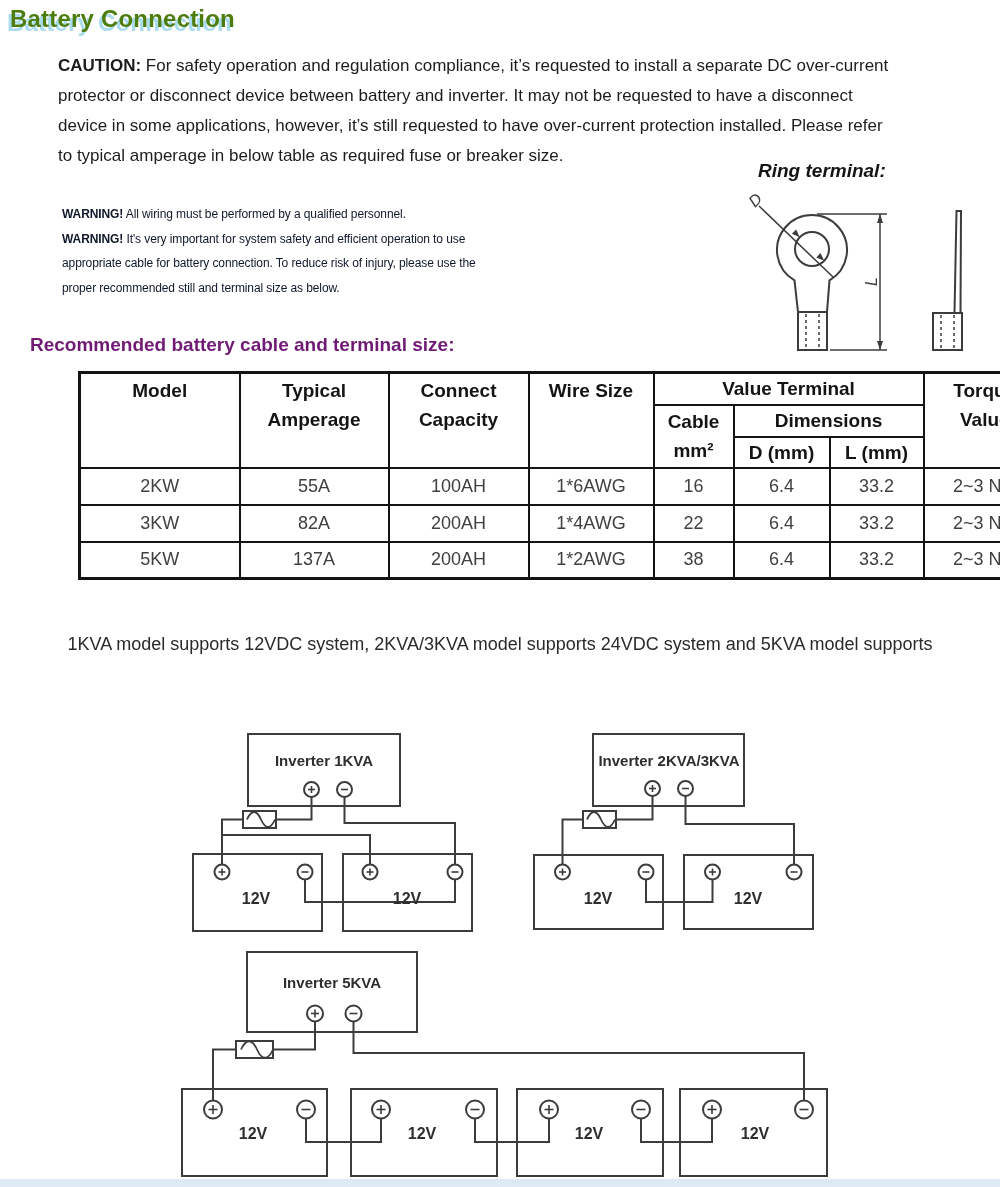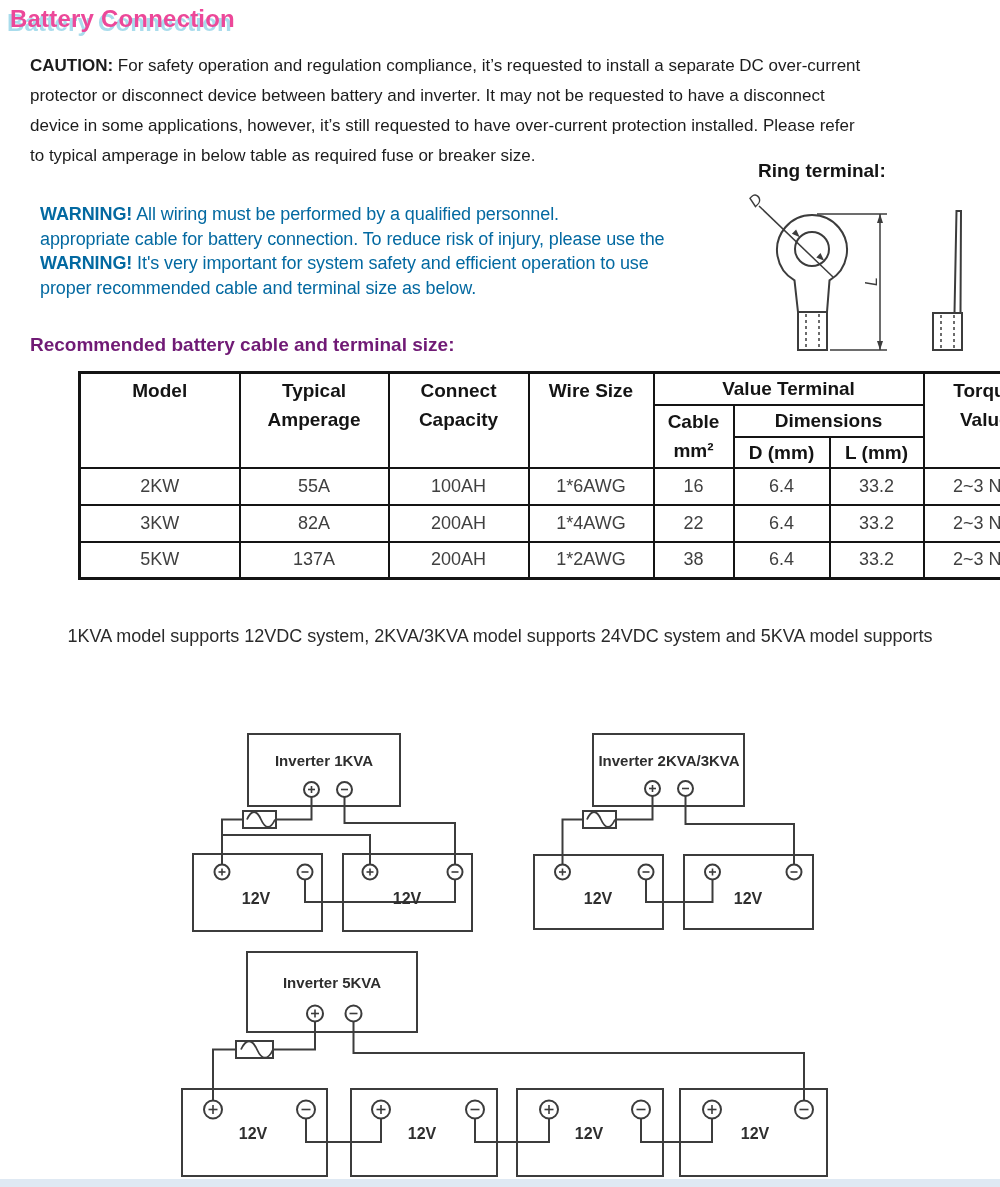--- a/index.html
+++ b/index.html
@@ -12,42 +12,42 @@
     font-family: "Liberation Sans", sans-serif;
     color: #1f1f1f;
     overflow: hidden;
   }
   .abs { position: absolute; }
   .doc-title {
     left: 10px; top: 5px;
     font-size: 24px;
     font-weight: 700;
     letter-spacing: 0.2px;
-    color: #ec4899;
+    color: #4d7c0f;
     text-shadow: -3px 4px 0 #a9dcec;
   }
   .caution {
     left: 30px; top: 51px;
     width: 936px;
     font-size: 17px;
     line-height: 30px;
     color: #1c1c1c;
   }
-  .caution .line, .warn .line { white-space: nowrap; }
+  .caution .line, .warn .line { white-space: nowrap; margin-left: 28px; }
   .bold { font-weight: 700; }
   .ring-label {
     left: 758px; top: 160px;
-    font-size: 19px; font-weight: 700; color: #151515;
+    font-size: 19px; font-weight: 700; color: #151515; font-style: italic;
   }
   .warn {
-    left: 40px; top: 202px;
+    left: 34px; top: 202px;
     width: 710px;
-    font-size: 18px;
+    font-size: 12px;
     line-height: 24.6px;
-    color: #0369a1;
+    color: #0f172a;
     letter-spacing: -0.1px;
   }
   .section-heading {
     left: 30px; top: 334px;
     font-size: 19px; font-weight: 700; color: #701a75;
   }
   .spec-table-wrap { left: 34px; top: 371px; margin-left: 44px; }
   table.spec {
     border-collapse: collapse;
     table-layout: fixed;
@@ -67,21 +67,21 @@
   tr.data { height: 37px; }
   td.cell { height: 37px; }
   .note {
     left: 30px; top: 618px;
     width: 940px;
     font-size: 18px;
     line-height: 36px;
     color: #2a2a2a;
     text-align: center;
   }
-  .note .line { white-space: nowrap; }
+  .note .line { white-space: nowrap; margin-top: 8px; }
   svg text { font-family: "Liberation Sans", sans-serif; }
   .bottom-edge {
     left: 0; top: 1179px; width: 1000px; height: 8px;
     background: #dfe9f3;
   }
 </style>
 </head>
 <body>
 
 <div class="page">
@@ -122,23 +122,23 @@
       <polygon points="89.2,78.8 81.3,75.4 85.5,71.0"></polygon>
       <polygon points="145,32 142,41 148,41"></polygon>
       <polygon points="145,168 142,159 148,159"></polygon>
     </g>
     <text x="20" y="26" font-size="16" font-style="italic" font-family="Liberation Serif, serif" fill="#3c3c3c" transform="rotate(-45 20 26)">D</text>
     <text x="133" y="105" font-size="16" font-style="italic" font-family="Liberation Serif, serif" fill="#3c3c3c" transform="rotate(-90 137 100)">L</text>
   </svg>
 
   <div class="abs warn">
     <div class="line"><span class="bold">WARNING!</span> <span>All wiring must be performed by a qualified personnel.</span></div>
+    <div class="line"><span class="bold">WARNING!</span> <span>It's very important for system safety and efficient operation to use</span></div>
     <div class="line">appropriate cable for battery connection. To reduce risk of injury, please use the</div>
-    <div class="line"><span class="bold">WARNING!</span> <span>It's very important for system safety and efficient operation to use</span></div>
-    <div class="line">proper recommended cable and terminal size as below.</div>
+    <div class="line">proper recommended still and terminal size as below.</div>
   </div>
 
   <div class="abs section-heading">Recommended battery cable and terminal size:</div>
 
   <div class="abs spec-table-wrap">
     <table class="spec">
       <colgroup>
         <col style="width:160px">
           <col style="width:149px">
           <col style="width:140px">

